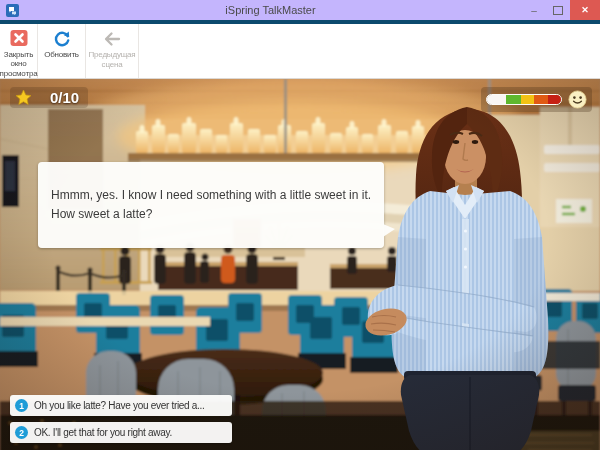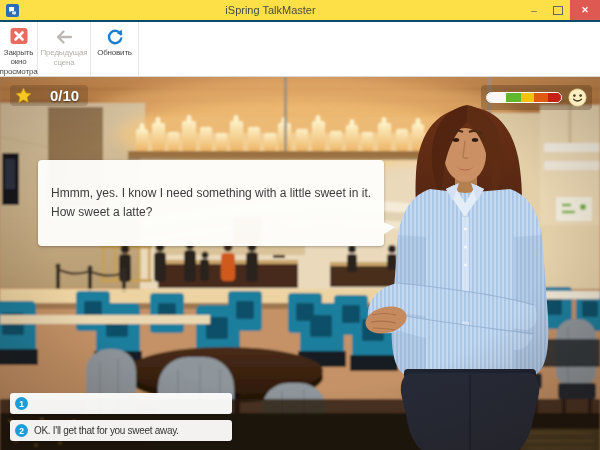--- a/index.html
+++ b/index.html
@@ -1,20 +1,20 @@
 <!DOCTYPE html>
 <html><head>
 <meta charset="utf-8">
 <style>
   html,body{margin:0;padding:0;}
   body{width:600px;height:450px;overflow:hidden;font-family:"Liberation Sans",sans-serif;background:#fff;}
   .window{width:600px;height:450px;display:flex;flex-direction:column;}
 
   
-  .titlebar{height:20px;background:#fde047;border-bottom:2px solid #0c4a6e;display:flex;align-items:center;flex:0 0 auto;justify-content:center;}
+  .titlebar{height:20px;background:#c4b5fd;border-bottom:4px solid #0c4a6e;display:flex;align-items:center;flex:0 0 auto;justify-content:center;}
   .app-icon{width:13px;height:13px;margin-left:6px;border-radius:2px;background:#2b6cb8;display:flex;align-items:center;justify-content:center;}
   .app-icon svg{display:block;}
   .win-title{flex:1;text-align:center;font-size:11px;color:#4a4a4a;}
   .win-controls{display:flex;height:20px;}
   .win-btn{width:24px;height:20px;display:flex;align-items:center;justify-content:center;font-size:10px;color:#666;cursor:default;}
   .win-btn .max-box{width:8px;height:7px;border:1px solid #666;}
   .win-btn.close{width:30px;background:#dd5952;color:#fff;font-size:9px;font-weight:bold;}
 
   
   .toolbar{height:54px;background:#ffffff;border-bottom:1px solid #dcd8d4;display:flex;flex:0 0 auto;}
@@ -78,39 +78,39 @@
         <svg width="22" height="20" viewBox="0 0 22 20">
             <rect x="2.5" y="2" width="17" height="16" rx="3" fill="#e96a5f"></rect>
             <path d="M7.5,6.5 L14.5,13.5 M14.5,6.5 L7.5,13.5" stroke="#fff" stroke-width="2.6" stroke-linecap="round"></path>
           </svg>
       </span>
       <span class="tb-label">Закрыть окно</span>
       <span class="tb-label">просмотра</span>
     </div>
 
 
-    <div class="tb-btn w53 disabled">
-      <span class="ic">
-        <svg width="22" height="20" viewBox="0 0 22 20">
-            <path d="M18,10 H6 M10.5,4.5 L5,10 l5.5,5.5" stroke="#bcb9b5" stroke-width="2.3" fill="none" stroke-linecap="round" stroke-linejoin="round"></path>
-          </svg>
-      </span>
-      <span class="tb-label">Предыдущая</span>
-      <span class="tb-label">сцена</span>
-    </div>
-
     <div class="tb-btn w48">
       <span class="ic">
         <svg width="22" height="20" viewBox="0 0 22 20">
             <path d="M16.7,7.2 A6.2,6.2 0 1 0 17.2,11.5" stroke="#1b7fd0" stroke-width="2.4" fill="none" stroke-linecap="round"></path>
             <path d="M17.8,2.6 l0.4,5.4 -5.2,-1.6 Z" fill="#1b7fd0"></path>
           </svg>
       </span>
       <span class="tb-label">Обновить</span>
       <span class="tb-label"></span>
+    </div>
+
+    <div class="tb-btn w53 disabled">
+      <span class="ic">
+        <svg width="22" height="20" viewBox="0 0 22 20">
+            <path d="M18,10 H6 M10.5,4.5 L5,10 l5.5,5.5" stroke="#bcb9b5" stroke-width="2.3" fill="none" stroke-linecap="round" stroke-linejoin="round"></path>
+          </svg>
+      </span>
+      <span class="tb-label">Предыдущая</span>
+      <span class="tb-label">сцена</span>
     </div>
 
     <div class="tb-btn filler"></div>
   </div>
 
   <div class="stage">
 
     <svg class="scene" width="600" height="376" viewBox="0 0 600 376">
       <defs>
         <linearGradient id="plank" x1="0" y1="0" x2="0" y2="1">
@@ -441,21 +441,22 @@
     </div>
 
     <div class="speech-bubble">
       <div class="bubble-line">Hmmm, yes. I know I need something with a little sweet in it.</div>
       <div class="bubble-line">How sweet a latte?</div>
     </div>
 
     <div class="answers">
       <div class="answer">
         <span class="answer-num">1</span>
+        <span class="answer-text">Oh you like latte? Have you ever tried a...</span>
       </div>
       <div class="answer">
         <span class="answer-num">2</span>
-        <span class="answer-text">OK. I'll get that for you sweet away.</span>
+        <span class="answer-text">OK. I'll get that for you right away.</span>
       </div>
     </div>
 
   </div>
 </div>
 
 </body></html>

